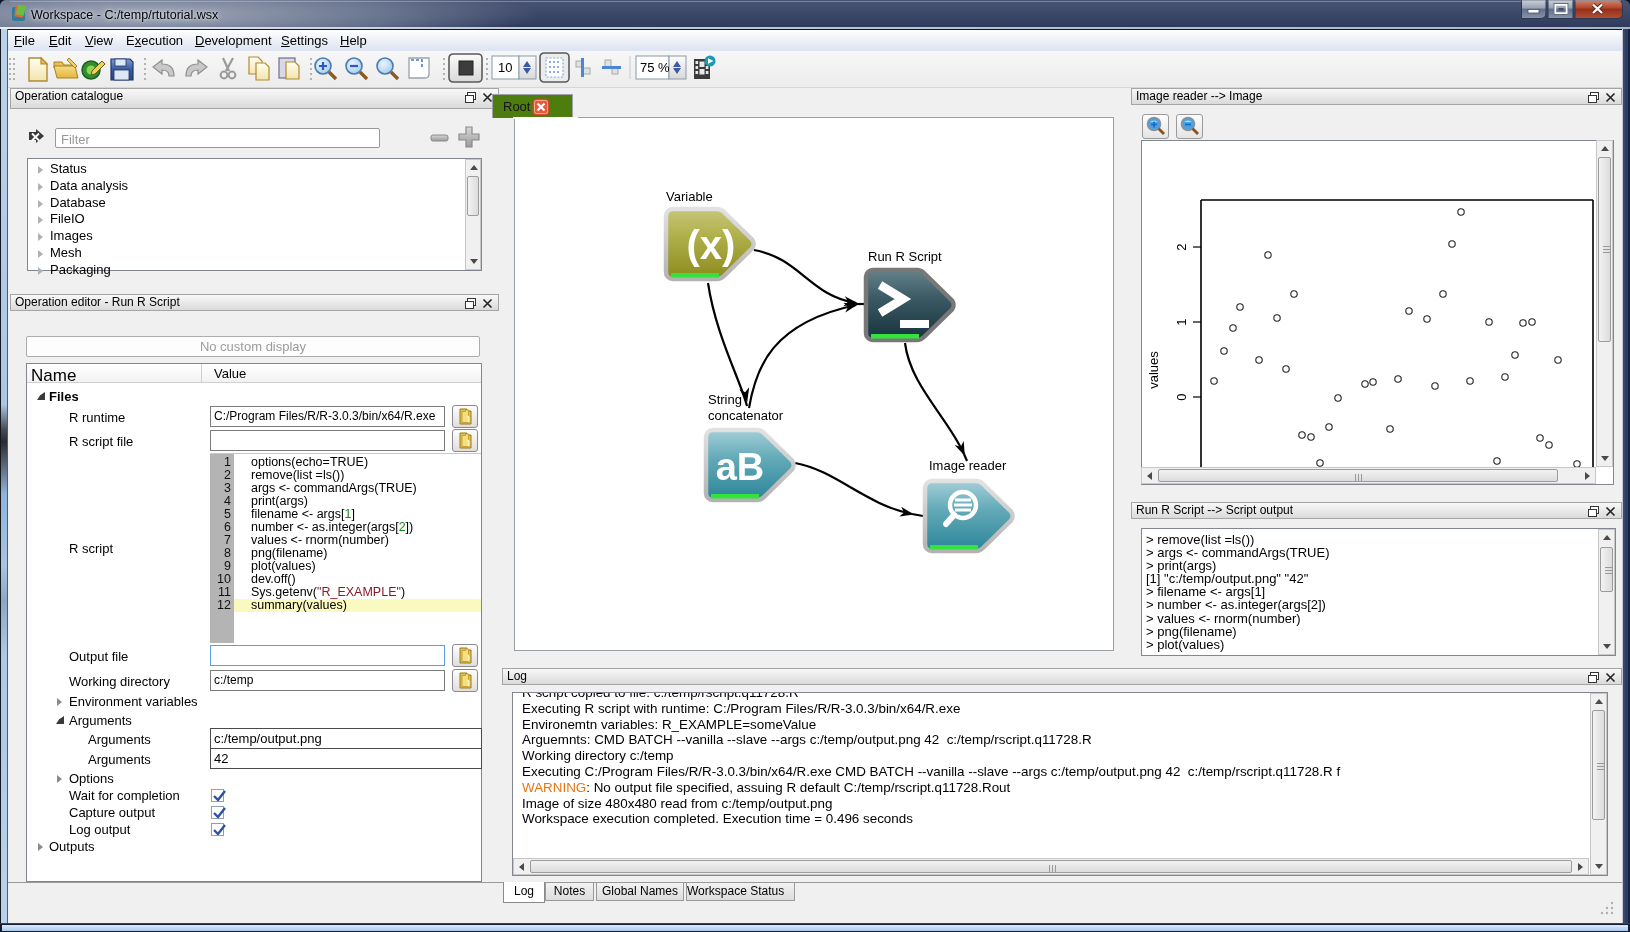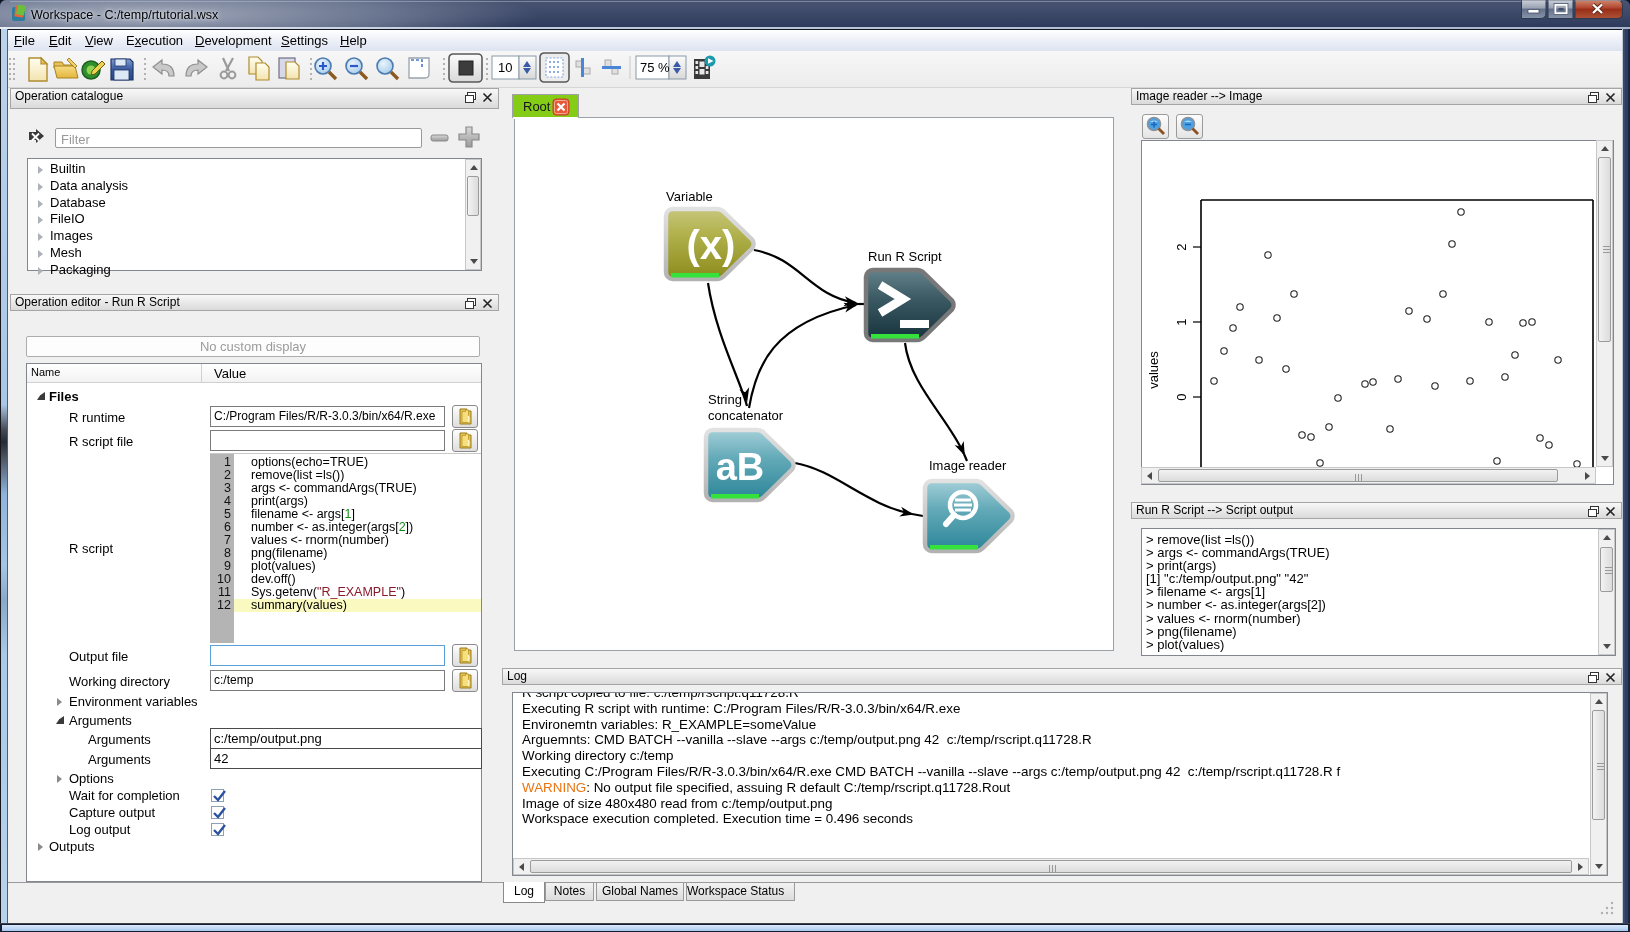--- a/index.html
+++ b/index.html
@@ -299,32 +299,32 @@
       <rect x="0.5" y="3.5" width="8" height="7" fill="#fff" stroke="#333"></rect>
     </svg>
  <svg class="abs" style="right:5px;top:3px" width="11" height="11">
       <path d="M1.5,1.5 L9.5,9.5 M9.5,1.5 L1.5,9.5" stroke="#222" stroke-width="1.6"></path>
     </svg>
 </div>
 <svg class="abs" style="left:28px;top:128px" width="18" height="18">
     <path d="M1,4 h7 v-3 l8,7 -8,7 v-3 h-7 z" fill="#3a3a3a"></path>
     <path d="M4,5.5 l7,7 M11,5.5 l-7,7" stroke="#fff" stroke-width="1.8"></path>
   </svg>
-<div class="abs" style="left:55px;top:128px;width:367px;height:20px;background:#fff;border:1px solid #999;border-radius:2px;">
+<div class="abs" style="left:55px;top:128px;width:325px;height:20px;background:#fff;border:1px solid #999;border-radius:2px;">
  <span style="position:absolute;left:5px;top:3px;color:#9a9a9a;font-size:13px;">Filter</span>
 </div>
 <svg class="abs" style="left:430px;top:132px" width="20" height="13">
     <rect x="1" y="3" width="17" height="6" rx="2" fill="url(#gray3d)" stroke="#8a8a8a"></rect>
   </svg>
 <svg class="abs" style="left:458px;top:126px" width="22" height="22">
     <path d="M8,1 h6 v7 h7 v6 h-7 v7 h-6 v-7 h-7 v-6 h7 z" fill="url(#gray3d)" stroke="#8a8a8a" stroke-width="1.2"></path>
   </svg>
 <div class="abs whitebox" style="left:27px;top:158px;width:455px;height:113px;"></div>
 <div class="abs" style="left:38px;top:161px;font-size:13px;line-height:16.8px;">
- <div><span class="tri-c" style="margin-top:5px"></span><span style="padding-left:12px">Builtin</span></div>
+ <div><span class="tri-c" style="margin-top:5px"></span><span style="padding-left:12px">Status</span></div>
  <div><span class="tri-c" style="margin-top:5px"></span><span style="padding-left:12px">Data analysis</span></div>
  <div><span class="tri-c" style="margin-top:5px"></span><span style="padding-left:12px">Database</span></div>
  <div><span class="tri-c" style="margin-top:5px"></span><span style="padding-left:12px">FileIO</span></div>
  <div><span class="tri-c" style="margin-top:5px"></span><span style="padding-left:12px">Images</span></div>
  <div><span class="tri-c" style="margin-top:5px"></span><span style="padding-left:12px">Mesh</span></div>
  <div><span class="tri-c" style="margin-top:5px"></span><span style="padding-left:12px">Packaging</span></div>
 </div>
 
 <div class="abs sb" style="left:465px;top:159px;width:16px;height:111px;">
  <div class="arr" style="left:4px;top:5px;border-left:4px solid transparent;border-right:4px solid transparent;border-bottom:5px solid #4a4a4a;"></div>
@@ -339,21 +339,21 @@
       <rect x="0.5" y="3.5" width="8" height="7" fill="#fff" stroke="#333"></rect>
     </svg>
  <svg class="abs" style="right:5px;top:3px" width="11" height="11">
       <path d="M1.5,1.5 L9.5,9.5 M9.5,1.5 L1.5,9.5" stroke="#222" stroke-width="1.6"></path>
     </svg>
 </div>
 <div class="abs" style="left:26px;top:336px;width:454px;height:21px;border:1px solid #adadad;border-radius:2px;background:#fdfdfd;color:#9b9b9b;font-size:13px;text-align:center;line-height:19px;">No custom display</div>
 <div class="abs whitebox" style="left:26px;top:363px;width:456px;height:519px;"></div>
 
 <div class="abs" style="left:27px;top:364px;width:454px;height:19px;background:linear-gradient(#ffffff,#f2f2f2);border-bottom:1px solid #d0d0d0;">
- <span style="position:absolute;left:4px;top:2px;font-size:11px;">Name</span>
+ <span style="position:absolute;left:4px;top:2px;font-size:17px;">Name</span>
  <span style="position:absolute;left:187px;top:2px;font-size:13px;">Value</span>
  <div style="position:absolute;left:174px;top:0;width:1px;height:19px;background:#d0d0d0;"></div>
 </div>
 
 <div class="tri-e abs" style="left:36px;top:391px;"></div>
 <div class="lbl" style="left:49px;top:389px;font-weight:bold;">Files</div>
 <div class="lbl" style="left:69px;top:410px;">R runtime</div>
 <div class="tfield" style="left:210px;top:406px;width:235px;height:21px;">C:/Program Files/R/R-3.0.3/bin/x64/R.exe</div>
 <div class="fbtn" style="left:452px;top:405px;"><svg width="24" height="21">
       <path d="M7,3 h7 v2 h4 v13 h-11 z" fill="#e8c34e" stroke="#9a7a1a"></path>
@@ -425,21 +425,21 @@
 <div class="lbl" style="left:69px;top:822px;">Log output</div>
 <div class="chk" style="left:211px;top:823px;">
     <svg width="15" height="15">
       <path d="M2,7 l4,4 7,-9" fill="none" stroke="#2a52a0" stroke-width="2.4"></path>
     </svg>
   </div>
 <div class="tri-c abs" style="left:38px;top:843px;border-left-color:#8a8a8a;"></div>
 <div class="lbl" style="left:49px;top:839px;">Outputs</div>
 
 <div class="abs" style="left:514px;top:117px;width:600px;height:534px;background:#fff;border:1px solid #9aa0a8;"></div>
-<div class="abs" style="left:512px;top:94px;width:67px;height:24px;background:#84cc16;border:1px solid #a0a0a8;border-bottom:none;">
+<div class="abs" style="left:492px;top:94px;width:81px;height:24px;background:#4d7c0f;border:1px solid #a0a0a8;border-bottom:none;">
  <span style="position:absolute;left:10px;top:4px;font-size:13px;color:#15151f;">Root</span>
  <svg style="position:absolute;left:39px;top:3px" width="18" height="18">
       <rect x="1" y="1" width="16" height="16" rx="3" fill="#e8593a" stroke="#c24425"></rect>
       <rect x="2.5" y="2.5" width="13" height="13" rx="2" fill="none" stroke="#f4a88e" stroke-width="1"></rect>
       <path d="M5.5,5.5 L12.5,12.5 M12.5,5.5 L5.5,12.5" stroke="#fff" stroke-width="2.2"></path>
     </svg>
 </div>
 <div class="abs" style="left:513px;top:117px;width:65px;height:2px;background:#fff;"></div>
 <svg class="abs" style="left:514px;top:117px" width="600" height="534">
  <defs>

